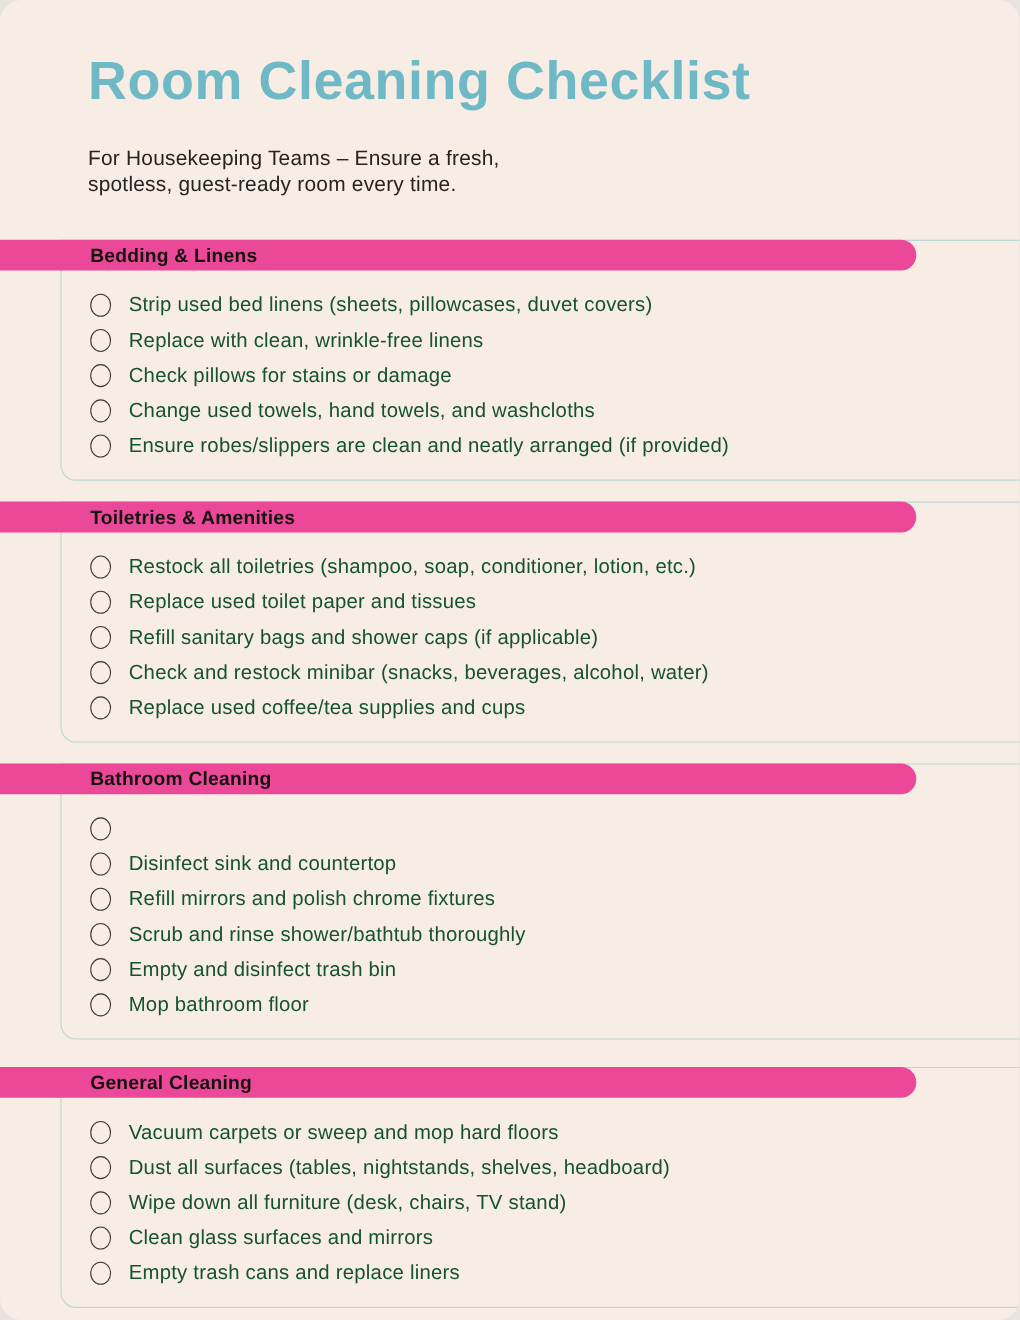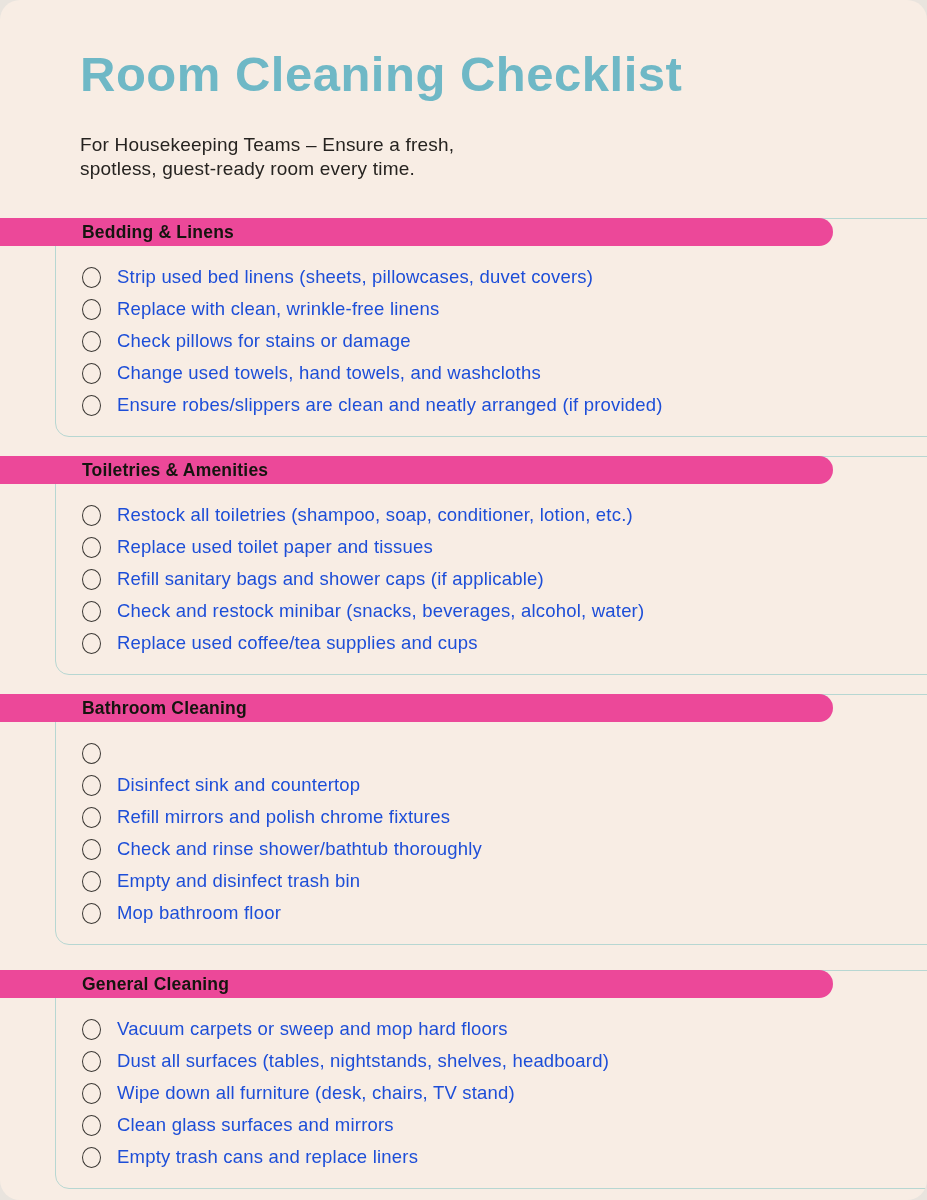--- a/index.html
+++ b/index.html
@@ -74,21 +74,21 @@
     width: 19px;
     height: 21px;
     border: 1.6px solid #3B3834;
     border-radius: 50%;
     background: transparent;
     margin-right: 16px;
   }
   .label {
     font-size: 18.5px;
     letter-spacing: 0.2px;
-    color: #1d4ed8;
+    color: #14532d;
     white-space: nowrap;
   }
 </style>
 </head>
 <body>
 
 <div class="page">
 
   <div class="header">
     <h1 class="title">Room Cleaning Checklist</h1>
@@ -170,21 +170,21 @@
           <li class="row">
             <span class="checkbox"></span>
             <span class="label">Disinfect sink and countertop</span>
           </li>
           <li class="row">
             <span class="checkbox"></span>
             <span class="label">Refill mirrors and polish chrome fixtures</span>
           </li>
           <li class="row">
             <span class="checkbox"></span>
-            <span class="label">Check and rinse shower/bathtub thoroughly</span>
+            <span class="label">Scrub and rinse shower/bathtub thoroughly</span>
           </li>
           <li class="row">
             <span class="checkbox"></span>
             <span class="label">Empty and disinfect trash bin</span>
           </li>
           <li class="row">
             <span class="checkbox"></span>
             <span class="label">Mop bathroom floor</span>
           </li>
         </ul>

